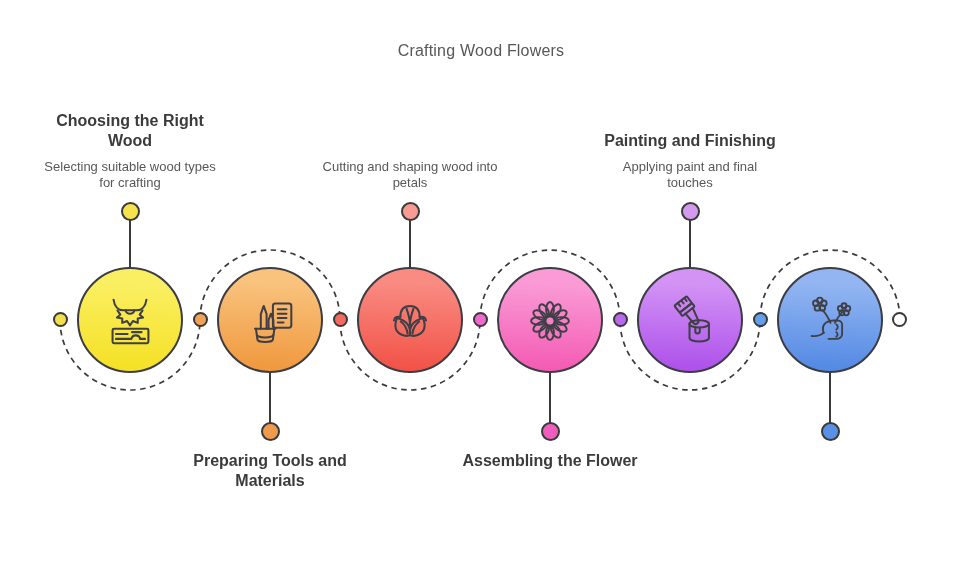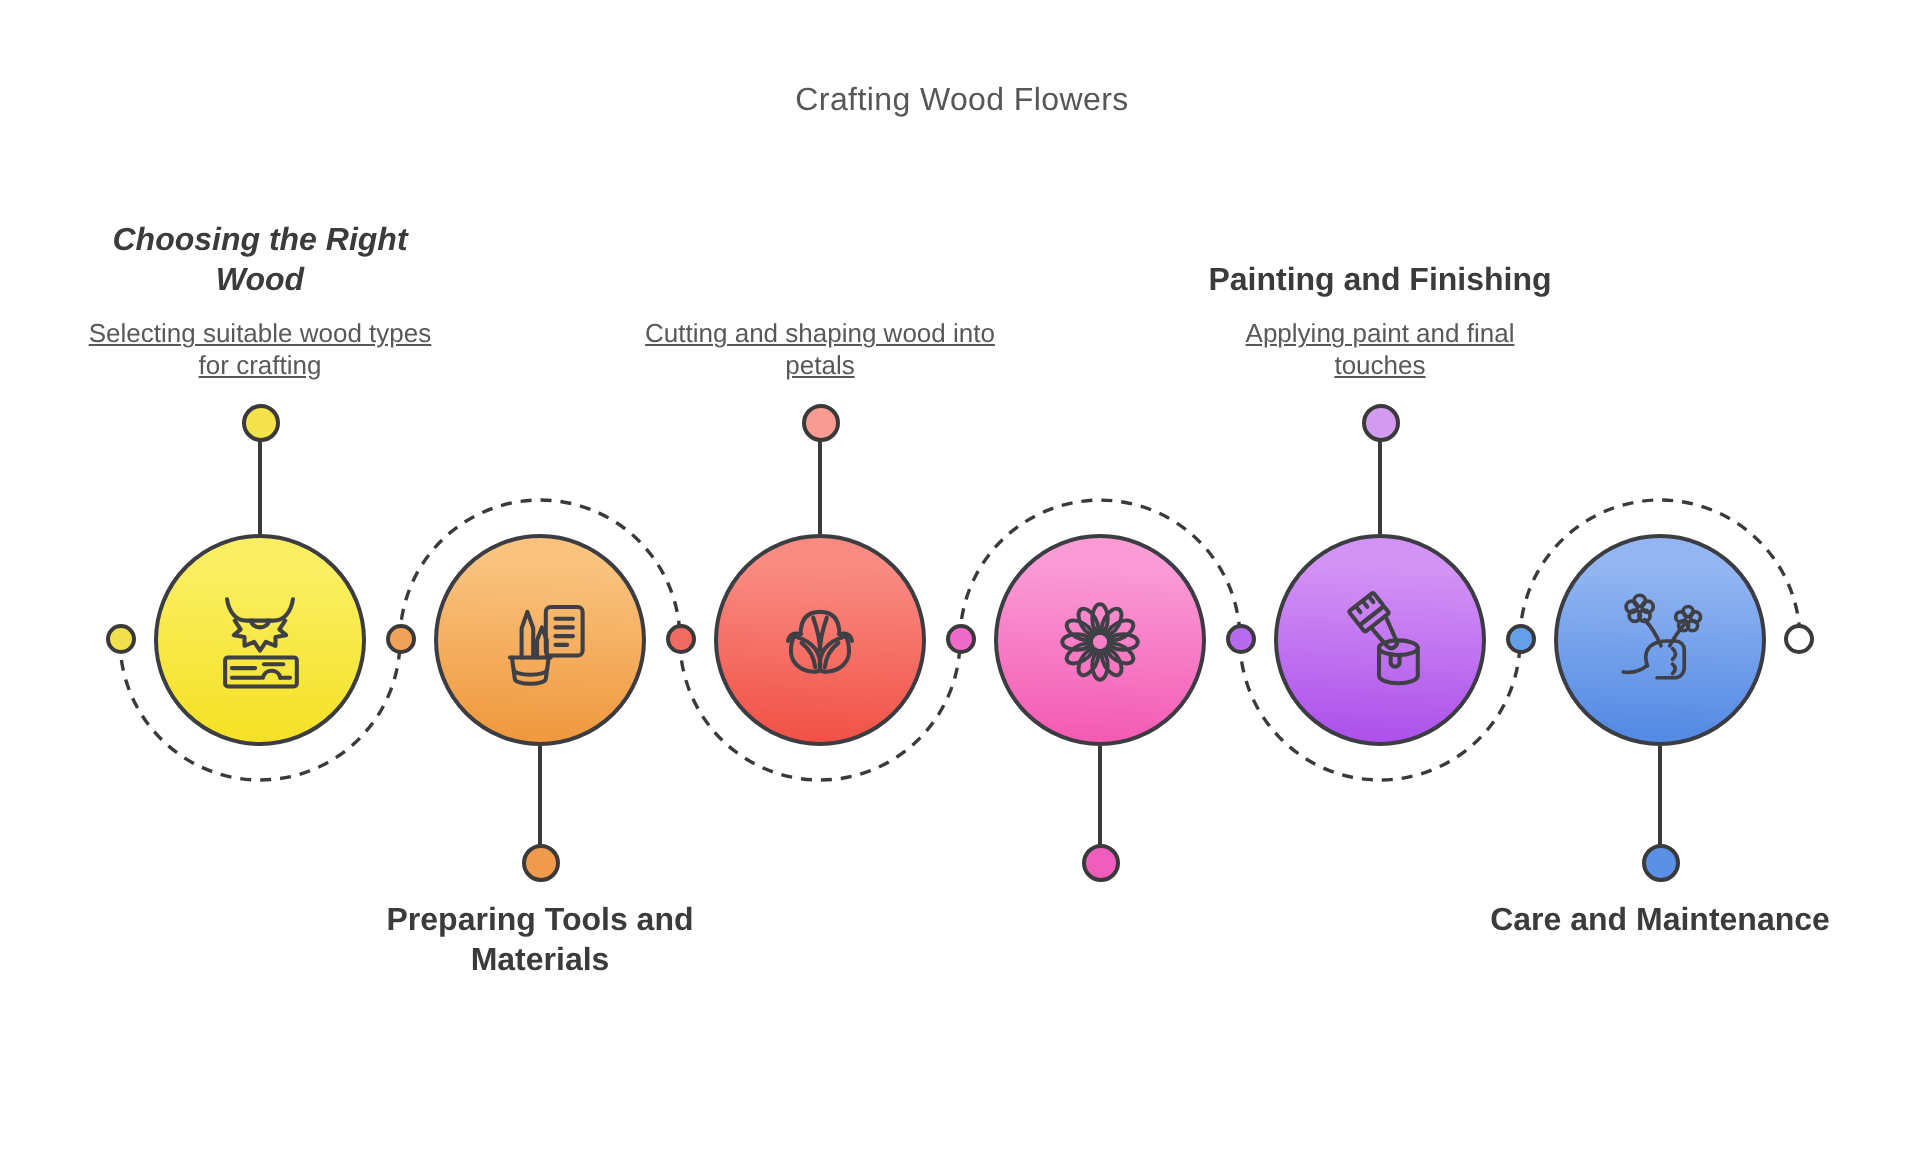--- a/index.html
+++ b/index.html
@@ -54,23 +54,23 @@
   .label{
     position:absolute;width:220px;left:calc(var(--cx) - 110px);
     display:flex;flex-direction:column;align-items:center;text-align:center;
   }
   .top .label{top:102px;height:88px;justify-content:flex-end;}
   .bottom .label{top:451px;}
 
   .step-title{
     font-weight:bold;font-size:16px;line-height:1.22;color:#3b3b3b;max-width:190px;
   }
-  .s0 .step-title{max-width:165px;font-style:italic;}
+  .s0 .step-title{max-width:165px;}
   .step-desc{
-    font-size:13px;line-height:1.18;color:#585858;max-width:182px;margin-top:9px;text-decoration:underline;
+    font-size:13px;line-height:1.18;color:#585858;max-width:182px;margin-top:9px;
   }
 </style>
 </head>
 <body>
 
 <div class="canvas">
 
   <div class="page-title">Crafting Wood Flowers</div>
 
   <svg class="dashed-path" width="962" height="582">
@@ -140,20 +140,21 @@
         <path d="M18.5 30 c-3 8 -1.5 14 4.5 17 c4 2 8 1.5 9 .5 c1 -8 -2.5 -14.5 -13.5 -17.5 z"></path>
         <path d="M45.5 30 c3 8 1.5 14 -4.5 17 c-4 2 -8 1.5 -9 .5 c-1 -8 2.5 -14.5 13.5 -17.5 z"></path>
         <path d="M22.5 33.5 c4.5 3.5 6.5 8 7 12.5"></path>
         <path d="M41.5 33.5 c-4.5 3.5 -6.5 8 -7 12.5"></path>
       </svg>
     </div>
   </div>
 
   <div class="step s3 bottom" style="--c1: #fa9bd6; --c2: #f45cb4; --dot: #ef5ebd; --pdot: #ee6bcb;">
     <div class="label">
+      <div class="step-title">Assembling the Flower</div>
     </div>
     <div class="stem"></div>
     <div class="stem-dot"></div>
     <div class="path-dot"></div>
     <div class="circle">
       <svg class="icon" viewBox="0 0 64 64" fill="none" stroke="#3f3f46" stroke-width="2" stroke-linecap="round" stroke-linejoin="round">
         <g transform="rotate(0 32 33)">
             <ellipse cx="32" cy="21" rx="4" ry="7.5"></ellipse>
           </g>
         <g transform="rotate(30 32 33)">
@@ -214,21 +215,20 @@
         </g>
         <ellipse cx="41.5" cy="36" rx="10" ry="3.8"></ellipse>
         <path d="M31.5 36 V50.5 a10 3.8 0 0 0 20 0 V36"></path>
         <path d="M37.5 39.3 v4.2 a2.3 2.3 0 0 0 4.6 0 v-3.6"></path>
       </svg>
     </div>
   </div>
 
   <div class="step s5 bottom" style="--c1: #93b6f2; --c2: #548ae4; --dot: #5b90e7; --pdot: #64a0ea;">
     <div class="label">
-      <div class="step-title">Care and Maintenance</div>
     </div>
     <div class="stem"></div>
     <div class="stem-dot"></div>
     <div class="path-dot"></div>
     <div class="circle">
       <svg class="icon" viewBox="0 0 64 64" fill="none" stroke="#3f3f46" stroke-width="1.9" stroke-linecap="round" stroke-linejoin="round">
         <path d="M32.5 35 Q29 26.5 24 21.5"></path>
         <path d="M37 35 Q40.5 28.5 44.5 24"></path>
         <circle cx="21.5" cy="11.8" r="2.9"></circle>
           <circle cx="17.4" cy="14.8" r="2.9"></circle>

